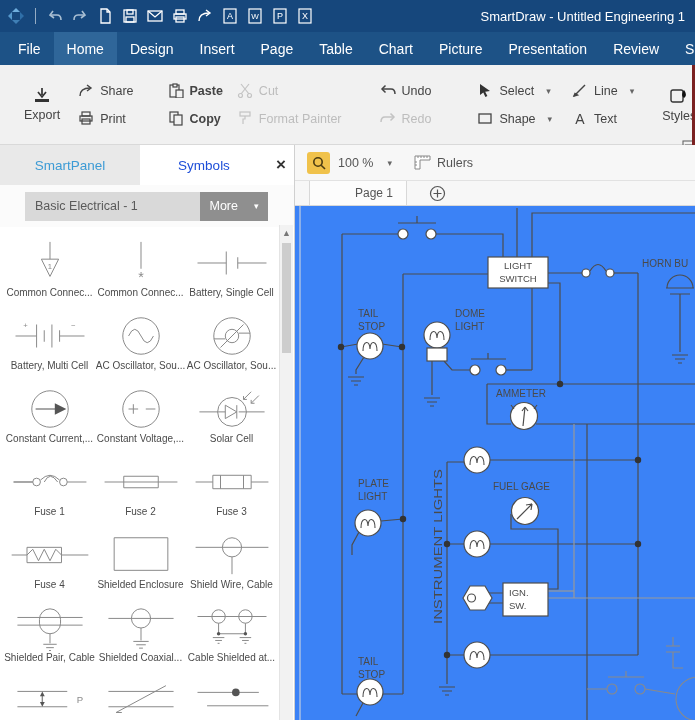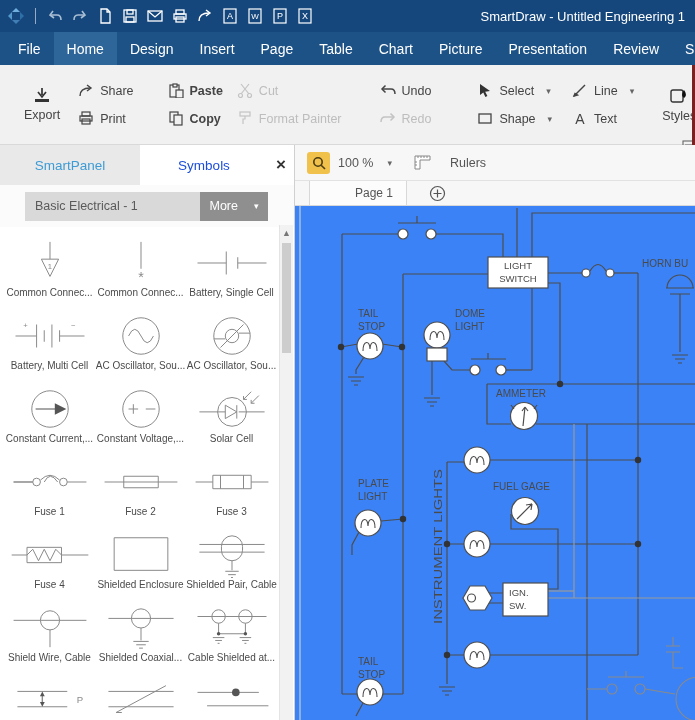--- a/index.html
+++ b/index.html
@@ -41,21 +41,21 @@
   .sym *{vector-effect:non-scaling-stroke;}
   .slabel{font-size:10px;color:#4a4a4a;height:13px;white-space:nowrap;overflow:hidden;max-width:92px;}
   .pscroll{position:absolute;right:1px;top:80px;width:13px;height:495px;background:#F2F2F2;border-left:1px solid #E4E4E4;}
   .pscroll .arrow{display:block;text-align:center;color:#777;font-size:9px;padding-top:3px;}
   .pthumb{position:absolute;left:2px;top:18px;width:9px;height:110px;background:#CDCDCD;}
   
   .canvas{position:absolute;left:295px;top:145px;width:400px;height:575px;background:#3b82f6;}
   .ctoolbar{height:36px;background:#F7F7F7;border-bottom:1px solid #E2E2E2;display:flex;align-items:center;padding-left:12px;gap:8px;box-sizing:border-box;}
   .magbtn{width:23px;height:22px;background:var(--magnifier-bg,#F0C24B);border-radius:3px;display:flex;align-items:center;justify-content:center;}
   .zoomtxt{font-size:12.5px;color:#555;}
-  .rulers{display:flex;align-items:center;gap:19px;margin-left:14px;font-size:12.5px;color:#555;}
+  .rulers{display:flex;align-items:center;gap:6px;margin-left:14px;font-size:12.5px;color:#555;}
   .pagerow{height:25px;background:#F7F7F7;border-bottom:1px solid #D8D8D8;display:flex;align-items:stretch;box-sizing:border-box;}
   .pagetab{margin-left:14px;width:64px;background:#FCFCFC;border-left:1px solid #D8D8D8;border-right:1px solid #D8D8D8;display:flex;align-items:center;justify-content:center;font-size:12px;color:#555;padding-left:32px;}
   .addpage{display:flex;align-items:center;margin-left:22px;}
   .drawing{position:relative;width:400px;height:514px;overflow:hidden;}
   .drawing svg{display:block;}
   .dlabel{font-size:10px;fill:#4a4a4a;font-family:"Liberation Sans",sans-serif;}
   .dlabel.small{font-size:9.5px;}
   .lamp circle{fill:#fff;stroke:#4d4d4d;stroke-width:1.2;}
   .lamp path{fill:none;stroke:#4d4d4d;stroke-width:1.1;}
 </style>
@@ -392,35 +392,35 @@
         <div class="slabel">Fuse 4</div>
       </div>
       <div class="cell">
         <svg class="sym" viewBox="0 0 84 48" fill="none" stroke="#8a8a8a" stroke-width="1">
           <rect x="14" y="6" width="56" height="34"></rect>
         </svg>
         <div class="slabel">Shielded Enclosure</div>
       </div>
       <div class="cell">
         <svg class="sym" viewBox="0 0 84 48" fill="none" stroke="#8a8a8a" stroke-width="1">
+          <path d="M4 16 H80"></path>
+            <circle cx="42" cy="16" r="10"></circle>
+            <path d="M42 26 V44"></path>
+        </svg>
+        <div class="slabel">Shield Wire, Cable</div>
+      </div>
+
+      <div class="cell">
+        <svg class="sym" viewBox="0 0 84 48" fill="none" stroke="#8a8a8a" stroke-width="1">
           <path d="M8 13 H76 M8 21 H76"></path>
             <rect x="31" y="4" width="22" height="26" rx="11"></rect>
             <path d="M42 30 V40"></path>
           <path d="M35 41 H49 M38 44.5 H46 M41 47.5 H43"></path>
         </svg>
         <div class="slabel">Shielded Pair, Cable</div>
-      </div>
-
-      <div class="cell">
-        <svg class="sym" viewBox="0 0 84 48" fill="none" stroke="#8a8a8a" stroke-width="1">
-          <path d="M4 16 H80"></path>
-            <circle cx="42" cy="16" r="10"></circle>
-            <path d="M42 26 V44"></path>
-        </svg>
-        <div class="slabel">Shield Wire, Cable</div>
       </div>
       <div class="cell">
         <svg class="sym" viewBox="0 0 84 48" fill="none" stroke="#8a8a8a" stroke-width="1">
           <path d="M8 14 H76"></path>
             <circle cx="42" cy="14" r="10"></circle>
             <path d="M42 24 V37"></path>
           <path d="M34 38 H50 M37 41.5 H47 M40 45 H44"></path>
         </svg>
         <div class="slabel">Shielded Coaxial...</div>
       </div>

